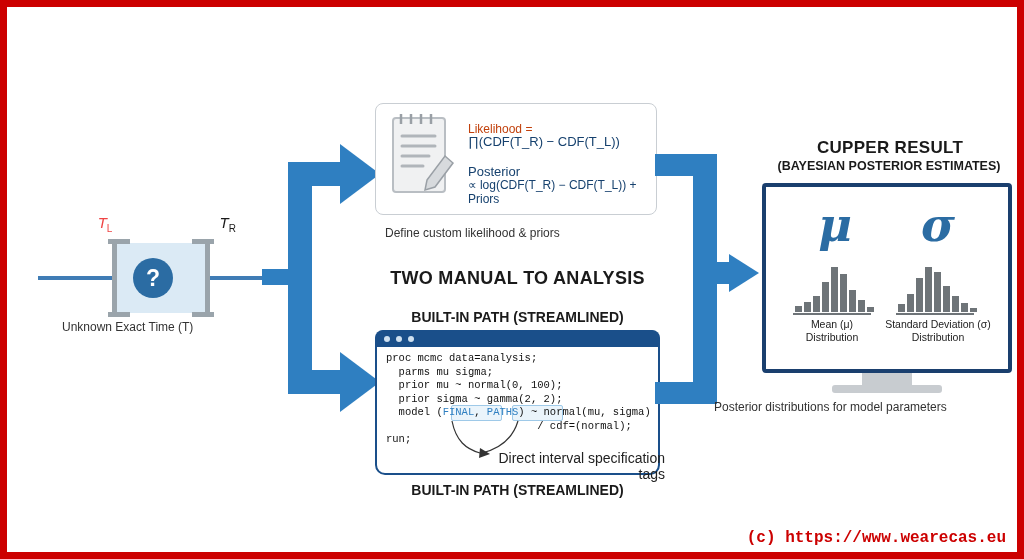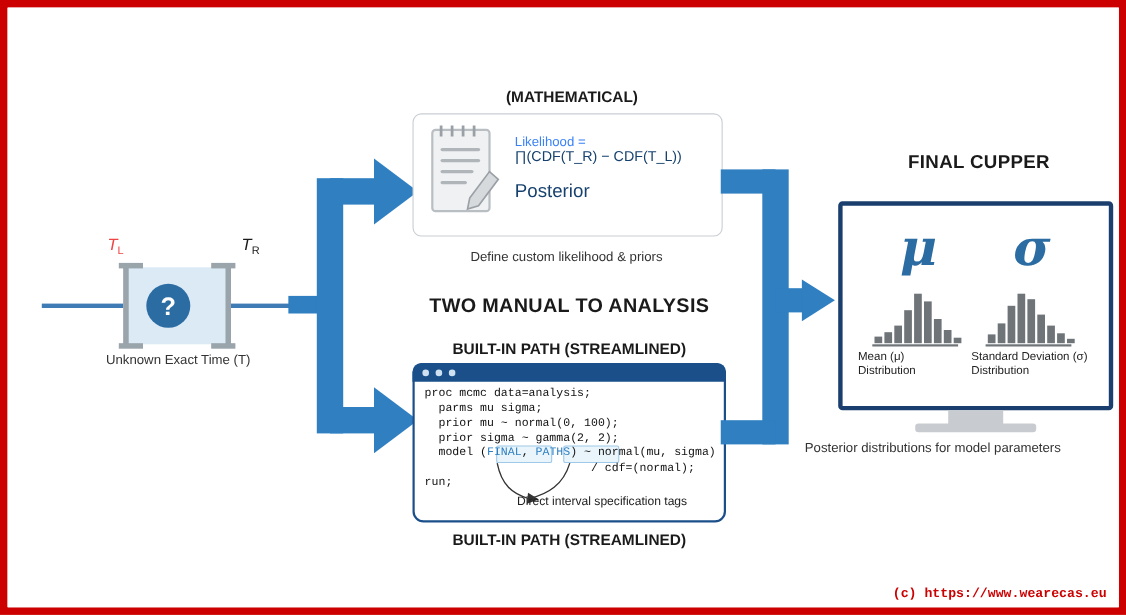--- a/index.html
+++ b/index.html
@@ -41,21 +41,21 @@
     text-align: center;
     letter-spacing: 0.3px;
   }
   .sub-bold {
     font-weight: bold;
     color: #1a1a1a;
     text-align: center;
   }
   .caption {
     color: #333333;
-    text-align: center;
+    text-align: left;
   }
 
   
   #interval-title {
     left: 30px; top: 185px; width: 260px;
     font-size: 17px;
   }
   #axis-line {
     left: 38px; top: 276px; width: 255px; height: 4px;
     background: #3f7cb5;
@@ -123,27 +123,27 @@
   #manual-card {
     left: 375px; top: 103px; width: 280px; height: 110px;
     background: #ffffff;
     border: 1.5px solid #c9ced3;
     border-radius: 8px;
   }
   #notepad {
     left: 387px; top: 108px; width: 72px; height: 95px;
   }
   #likelihood-1 {
-    left: 468px; top: 122px; width: 180px; font-size: 12px; color: #3b82f6;
+    left: 468px; top: 122px; width: 180px; font-size: 12px; color: #c2410c;
   }
   #likelihood-2 {
     left: 468px; top: 134px; width: 185px; font-size: 13px; color: #16416e;
   }
   #posterior-1 {
-    left: 468px; top: 164px; width: 180px; font-size: 17px; color: #16416e;
+    left: 468px; top: 164px; width: 180px; font-size: 13px; color: #16416e;
   }
   #posterior-2 {
     left: 468px; top: 178px; width: 190px; font-size: 12px; color: #16416e;
   }
   #manual-caption {
     left: 385px; top: 226px; width: 260px; font-size: 12px;
   }
 
   
   #two-paths-title {
@@ -182,22 +182,22 @@
   .kw-blue { color: #2e7fc1; }
   .tag-box {
     position: absolute;
     border: 1px solid #9ec9e8;
     background: #eaf4fb;
     border-radius: 2px;
   }
   #tag-lower { left: 451px; top: 405px; width: 49px; height: 14px; }
   #tag-upper { left: 512px; top: 405px; width: 49px; height: 14px; }
   #tags-caption {
-    left: 470px; top: 450px; width: 195px; font-size: 11px; color: #222222;
-    text-align: left;
+    left: 470px; top: 450px; width: 195px; font-size: 14px; color: #222222;
+    text-align: right;
   }
   #builtin-title-bottom {
     left: 385px; top: 482px; width: 265px; font-size: 14px;
   }
 
   
   #final-title {
     left: 765px; top: 138px; width: 250px; font-size: 17px;
   }
   #final-sub {
@@ -228,33 +228,33 @@
     text-align: center; font-family: "DejaVu Serif", serif; font-style: italic;
   }
   .hist { position: absolute; display: flex; align-items: flex-end; gap: 2px; height: 45px; }
   .hist span { display: block; background: #6e7478; width: 7px; }
   #hist-mu { left: 795px; top: 267px; }
   #hist-sigma { left: 898px; top: 267px; }
   .hist-axis { position: absolute; height: 1.5px; background: #6e7478; }
   #axis-mu { left: 793px; top: 313px; width: 78px; }
   #axis-sigma { left: 896px; top: 313px; width: 78px; }
   .hist-cap {
-    position: absolute; font-size: 10.5px; color: #222222; text-align: left; line-height: 13px;
+    position: absolute; font-size: 10.5px; color: #222222; text-align: center; line-height: 13px;
   }
   #cap-mu { left: 780px; top: 318px; width: 104px; }
   #cap-sigma { left: 883px; top: 318px; width: 110px; }
   #final-caption {
     left: 714px; top: 400px; width: 268px; font-size: 12px;
   }
 
   
   #watermark {
     right: 18px; bottom: 12px;
     font-family: "Liberation Mono", monospace;
-    font-size: 12px;
+    font-size: 16px;
     color: #cc0000;
     font-weight: bold;
   }
 </style>
 </head>
 <body>
 
 <div id="canvas">
 
   <div class="frame-outer abs"></div>
@@ -287,21 +287,20 @@
 
     <rect x="26" y="32" width="24" height="232" class="blue"></rect>
 
     <rect x="38" y="32" width="45" height="24" class="blue"></rect>
     <polygon points="78,14 118,44 78,74" class="blue"></polygon>
 
     <rect x="38" y="240" width="45" height="24" class="blue"></rect>
     <polygon points="78,222 118,252 78,282" class="blue"></polygon>
   </svg>
 
-  <div class="abs sub-bold" id="manual-sub">(MATHEMATICAL)</div>
 
   <div class="abs" id="manual-card"></div>
 
   <svg class="abs" id="notepad" viewBox="0 0 72 95">
     <rect x="6" y="10" width="52" height="74" rx="3" fill="#f0f1f2" stroke="#b9bec3" stroke-width="2"></rect>
     <g stroke="#9aa0a6" stroke-width="2.5">
       <line x1="14" y1="6" x2="14" y2="16"></line>
       <line x1="24" y1="6" x2="24" y2="16"></line>
       <line x1="34" y1="6" x2="34" y2="16"></line>
       <line x1="44" y1="6" x2="44" y2="16"></line>
@@ -311,20 +310,21 @@
       <line x1="15" y1="38" x2="48" y2="38"></line>
       <line x1="15" y1="48" x2="42" y2="48"></line>
       <line x1="15" y1="58" x2="36" y2="58"></line>
     </g>
     <polygon points="40,72 58,48 66,55 48,79 38,82" fill="#d7dadd" stroke="#9aa0a6" stroke-width="1.5"></polygon>
   </svg>
 
   <div class="abs" id="likelihood-1">Likelihood =</div>
   <div class="abs" id="likelihood-2">∏(CDF(T_R) − CDF(T_L))</div>
   <div class="abs" id="posterior-1">Posterior</div>
+  <div class="abs" id="posterior-2">∝ log(CDF(T_R) − CDF(T_L)) + Priors</div>
 
   <div class="abs caption" id="manual-caption">Define custom likelihood &amp; priors</div>
 
   <div class="abs title-bold" id="two-paths-title">TWO MANUAL TO ANALYSIS</div>
   <div class="abs sub-bold" id="builtin-title-top">BUILT-IN PATH (STREAMLINED)</div>
 
   <div class="abs" id="code-card"></div>
   <div class="abs" id="code-bar">
     <span class="dot" style="left:9px;"></span>
     <span class="dot" style="left:21px;"></span>
@@ -356,21 +356,22 @@
     <rect x="0" y="14" width="50" height="22" class="blue"></rect>
 
     <rect x="38" y="14" width="24" height="250" class="blue"></rect>
 
     <rect x="0" y="242" width="50" height="22" class="blue"></rect>
 
     <rect x="50" y="122" width="32" height="22" class="blue"></rect>
     <polygon points="74,114 104,133 74,152" class="blue"></polygon>
   </svg>
 
-  <div class="abs title-bold" id="final-title">FINAL CUPPER</div>
+  <div class="abs title-bold" id="final-title">CUPPER RESULT</div>
+  <div class="abs sub-bold" id="final-sub">(BAYESIAN POSTERIOR ESTIMATES)</div>
 
   <div class="abs" id="monitor"></div>
   <div class="abs" id="monitor-stand"></div>
   <div class="abs" id="monitor-base"></div>
 
   <div class="abs" id="mu-symbol">μ</div>
   <div class="abs" id="sigma-symbol">σ</div>
 
   <div class="hist" id="hist-mu">
     <span style="height:6px;"></span>

